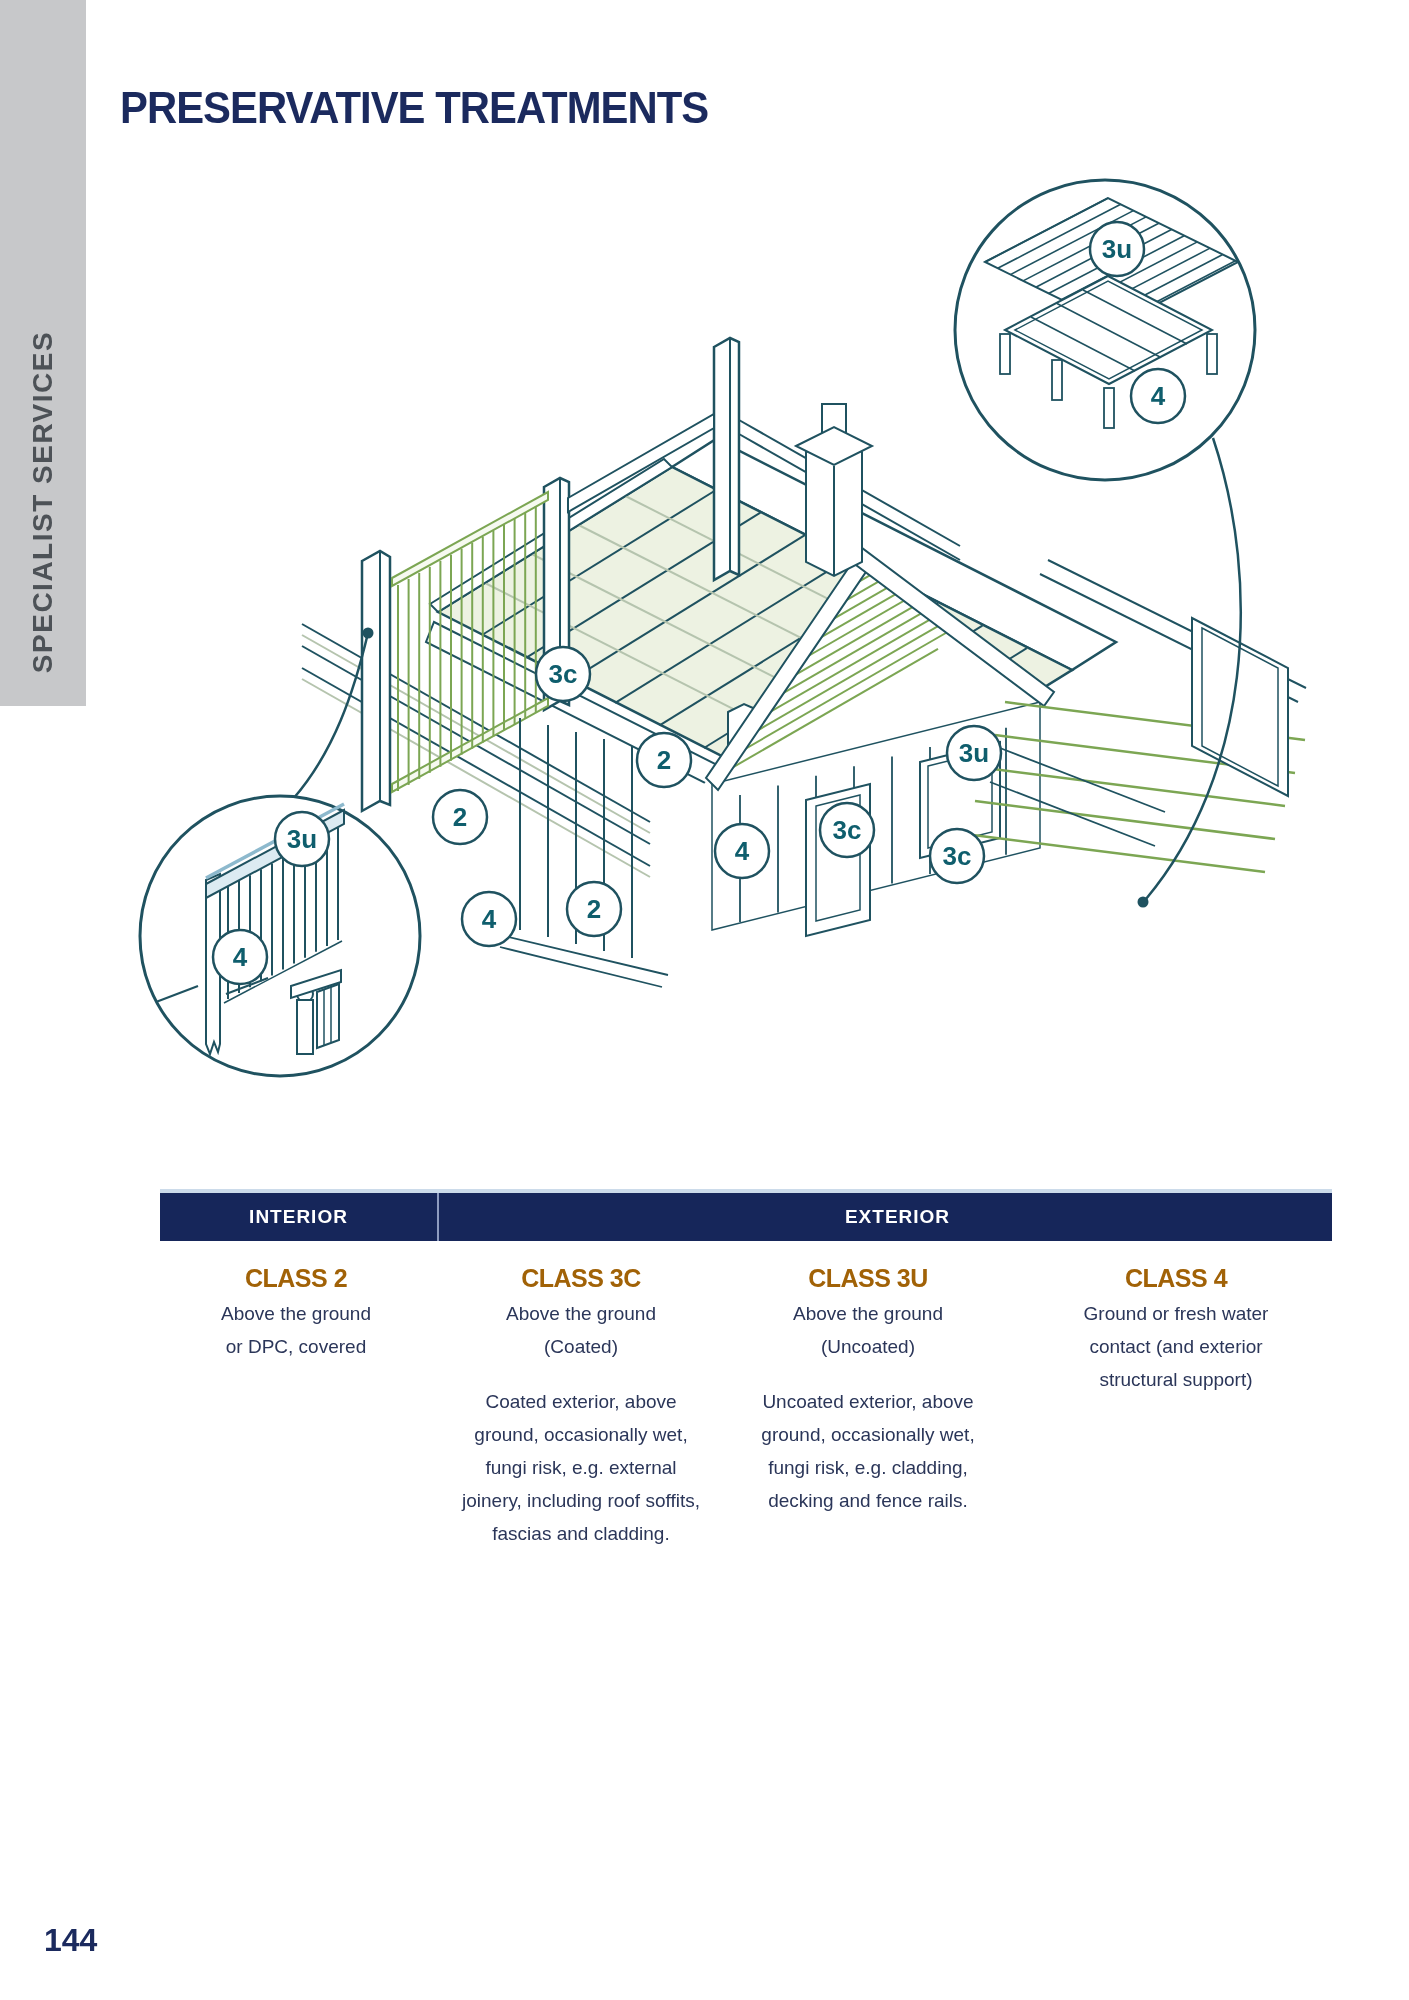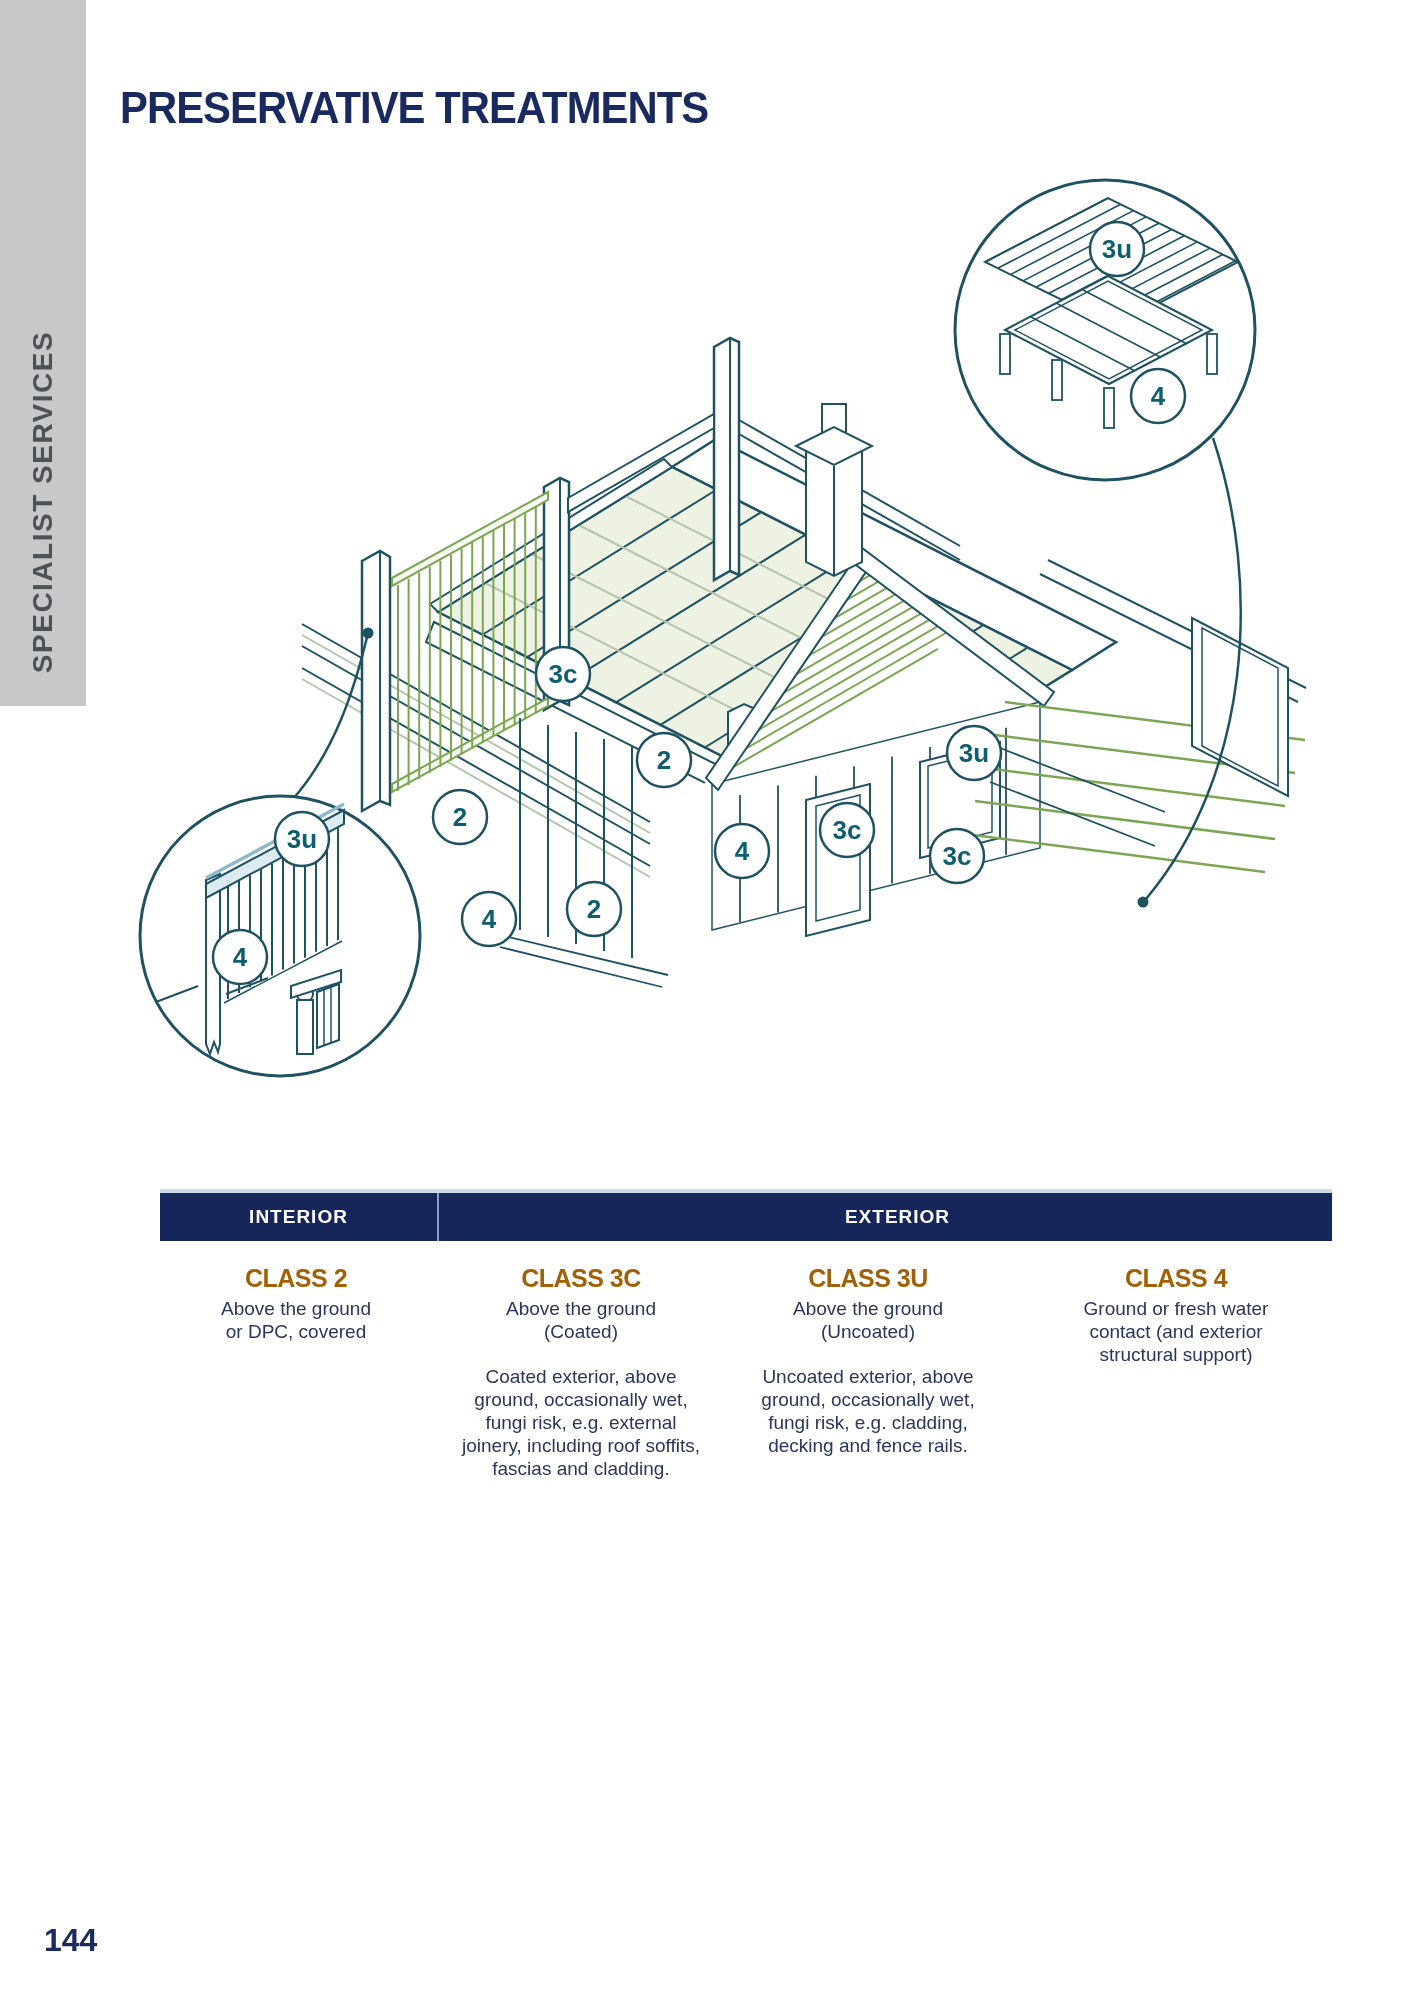--- a/index.html
+++ b/index.html
@@ -31,21 +31,21 @@
   .th-interior{width:277px;}
   .th-divider{width:2px;background:#8e9cc0;margin:0;}
   .th-exterior{flex:1;padding-left:24px;}
   .class-col{
     position:absolute;top:1264px;width:280px;text-align:center;color:#2b3659;
   }
   .class-col h3{
     margin:0 0 4px 0;font-size:25px;font-weight:bold;color:#a16207;letter-spacing:-0.5px;
   }
   .class-sub,.class-body{
-    white-space:pre-line;font-size:19px;line-height:23px;margin:0;
+    white-space:pre-line;font-size:19px;line-height:33px;margin:0;
   }
   .class-body{margin-top:22px;}
   .page-number{
     position:absolute;left:44px;top:1922px;font-size:32px;font-weight:bold;color:#1b2a5e;
   }
 </style>
 </head>
 <body>
 
 <div class="sidebar">

